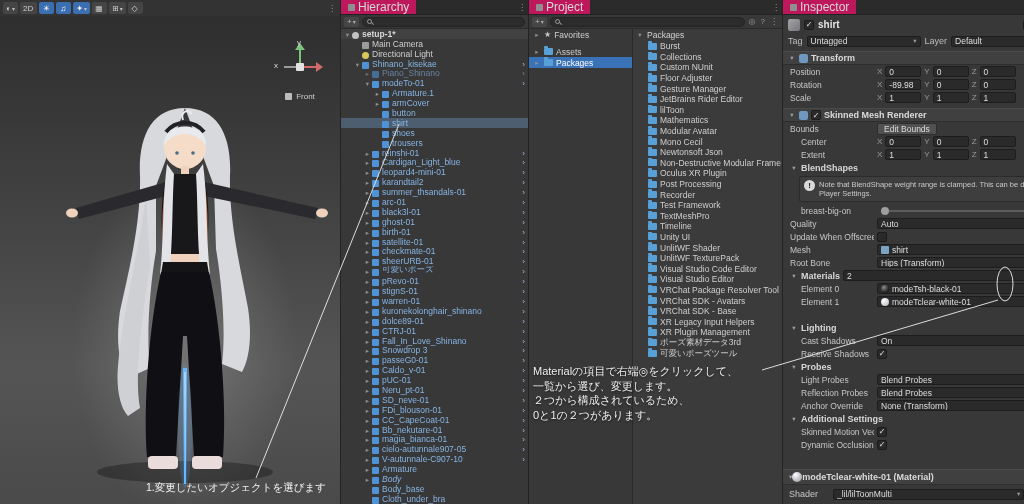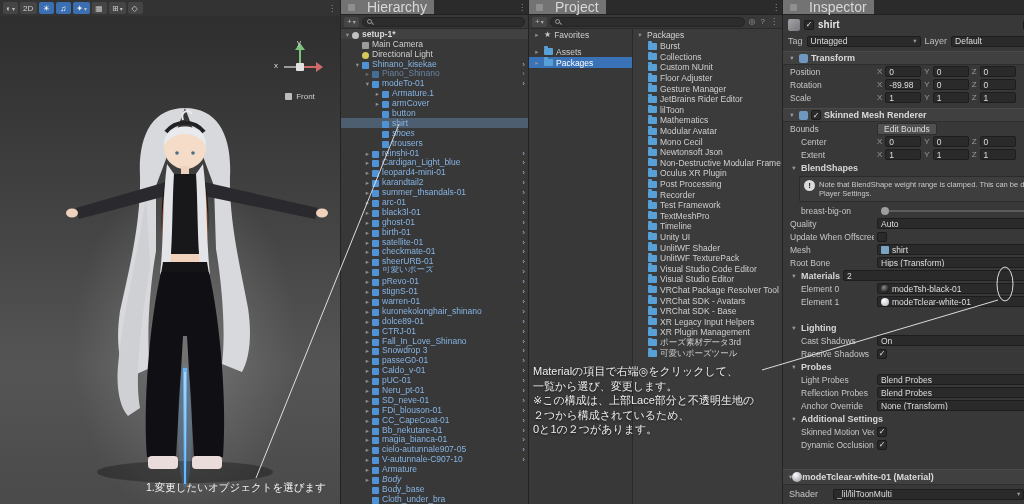--- a/index.html
+++ b/index.html
@@ -3,21 +3,21 @@
 <meta charset="utf-8">
 <style>
 *{margin:0;padding:0;box-sizing:border-box}
 html,body{width:1024px;height:504px;overflow:hidden;background:#282828;
 font-family:"Liberation Sans","DejaVu Sans",sans-serif;}
 .app{position:absolute;width:1024px;height:504px;color:#cfcfcf;font-size:9px;overflow:hidden}
 .panel{position:absolute;top:0;height:504px;background:#383838;border-left:1px solid #232323;overflow:hidden}
 
 
 .tabbar{height:15px;background:#2b2b2b;display:flex;align-items:stretch;border-bottom:1px solid #222}
-.tab{background:#737373;padding:0 7px;display:flex;align-items:center;gap:12px;font-size:14px;color:#d8d8d8}
+.tab{background:#be185d;padding:0 7px;display:flex;align-items:center;gap:3px;font-size:12px;color:#d8d8d8}
 .tab .tabic{width:7px;height:7px;background:#8f8f8f;border-radius:1px;flex:none}
 .tabbar .spacer{flex:1}
 .tabbar .dots{width:12px;display:flex;align-items:center;justify-content:center;color:#9a9a9a;font-size:8px}
 
 
 .ptoolbar{height:14px;background:#383838;border-bottom:1px solid #2b2b2b;display:flex;align-items:center;padding:0 3px;gap:3px;font-size:8px;color:#bbb}
 .plus{display:flex;align-items:center;gap:1px;background:#464646;border-radius:2px;padding:0 3px;height:10px}
 .plus .da{font-size:6px;color:#aaa}
 .pill{flex:1;height:10px;background:#2c2c2c;border:1px solid #242424;border-radius:6px;display:flex;align-items:center;padding:0 4px;gap:3px;min-width:20px}
 .magi{width:5px;height:5px;border:1px solid #999;border-radius:50%;position:relative;flex:none}
@@ -312,21 +312,21 @@
           <span class="ic"></span>
           <span class="lbl">button</span>
           <span class="open"></span>
         </div>
         <div class="hrow p sel" style="padding-left: 32px;">
           <span class="arr"></span>
           <span class="ic"></span>
           <span class="lbl">shirt</span>
           <span class="open"></span>
         </div>
-        <div class="hrow p" style="padding-left: 32px; font-style: italic;">
+        <div class="hrow p" style="padding-left: 32px;">
           <span class="arr"></span>
           <span class="ic"></span>
           <span class="lbl">shoes</span>
           <span class="open"></span>
         </div>
         <div class="hrow p" style="padding-left: 32px;">
           <span class="arr"></span>
           <span class="ic"></span>
           <span class="lbl">trousers</span>
           <span class="open"></span>
@@ -985,21 +985,20 @@
             <span>Edit...</span>
           </span>
       </div>
     </div>
   </div>
 
   <div class="annotation">
 
   <div class="ann-line">Materialの項目で右端◎をクリックして、</div>
       <div class="ann-line">一覧から選び、変更します。</div>
-      <div class="ann-line">※この構成は、上部Lace部分と不透明生地の</div>
       <div class="ann-line">２つから構成されているため、</div>
       <div class="ann-line">0と1の２つがあります。</div>
     </div>
 
   <svg class="overlay-lines" width="1024" height="504" viewBox="0 0 1024 504">
     <line x1="256" y1="478" x2="399" y2="124" stroke="#eeeeee" stroke-width="1" opacity="0.9"></line>
     <line x1="998" y1="300" x2="762" y2="370" stroke="#eeeeee" stroke-width="1" opacity="0.9"></line>
     <ellipse cx="1005" cy="284" rx="8" ry="17" fill="none" stroke="#eeeeee" stroke-width="1" opacity="0.9"></ellipse>
   </svg>
 

